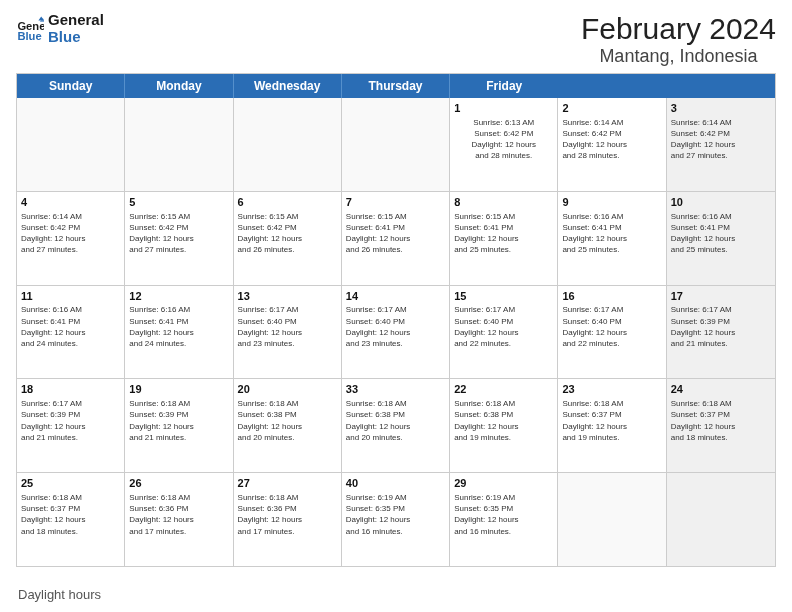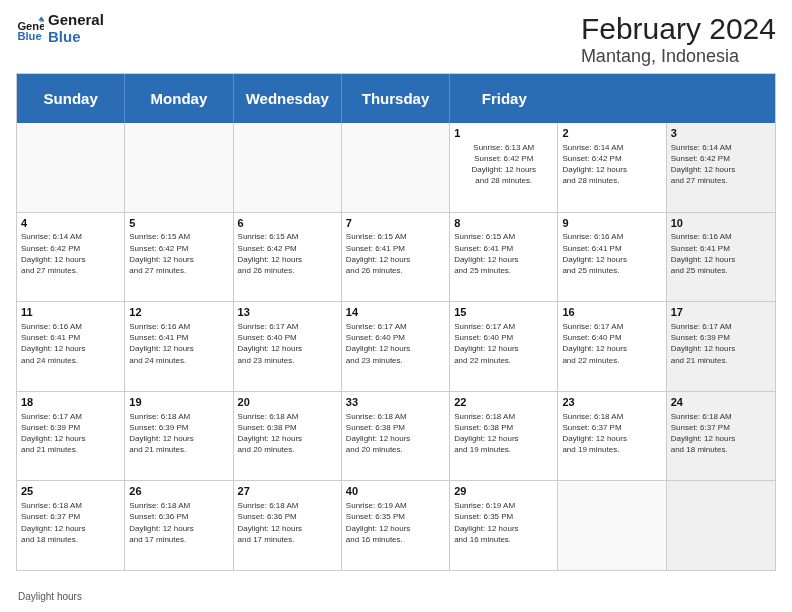--- a/index.html
+++ b/index.html
@@ -26,21 +26,21 @@
     .logo {
       display: flex;
       align-items: center;
       gap: 4px;
     }
     .logo-icon {
       width: 28px;
       height: 28px;
     }
     .title-block {
-      text-align: left;
+      text-align: center;
     }
     .title-block h1 {
       font-size: 30px;
       font-weight: normal;
       color: #222;
     }
     .title-block h2 {
       font-size: 18px;
       font-weight: normal;
       color: #444;
@@ -51,24 +51,24 @@
       flex-direction: column;
       border: 1px solid #ccc;
     }
     .cal-header-row {
       display: grid;
       grid-template-columns: repeat(7, 1fr);
       background: #2a6db5;
     }
     .cal-header-cell {
       color: #fff;
-      font-size: 15px;
+      font-size: 12px;
       font-weight: bold;
       text-align: center;
-      padding: 16px 2px;
+      padding: 5px 2px;
       border-right: 1px solid #5590cc;
     }
     .cal-header-cell:last-child { border-right: none; }
     .cal-body {
       flex: 1;
       display: flex;
       flex-direction: column;
     }
     .cal-week {
       display: grid;
@@ -95,21 +95,21 @@
       color: #111;
       display: block;
       margin-bottom: 1px;
     }
     .cell-info {
       font-size: 8px;
       color: #333;
       line-height: 1.4;
     }
     .footer-note {
-      font-size: 10px;
+      font-size: 13px;
       color: #555;
       margin-top: 20px;
       text-align: left;
       padding-left: 2px;
     }
   </style>
 </head>
 <body>
 
 <div class="page">

